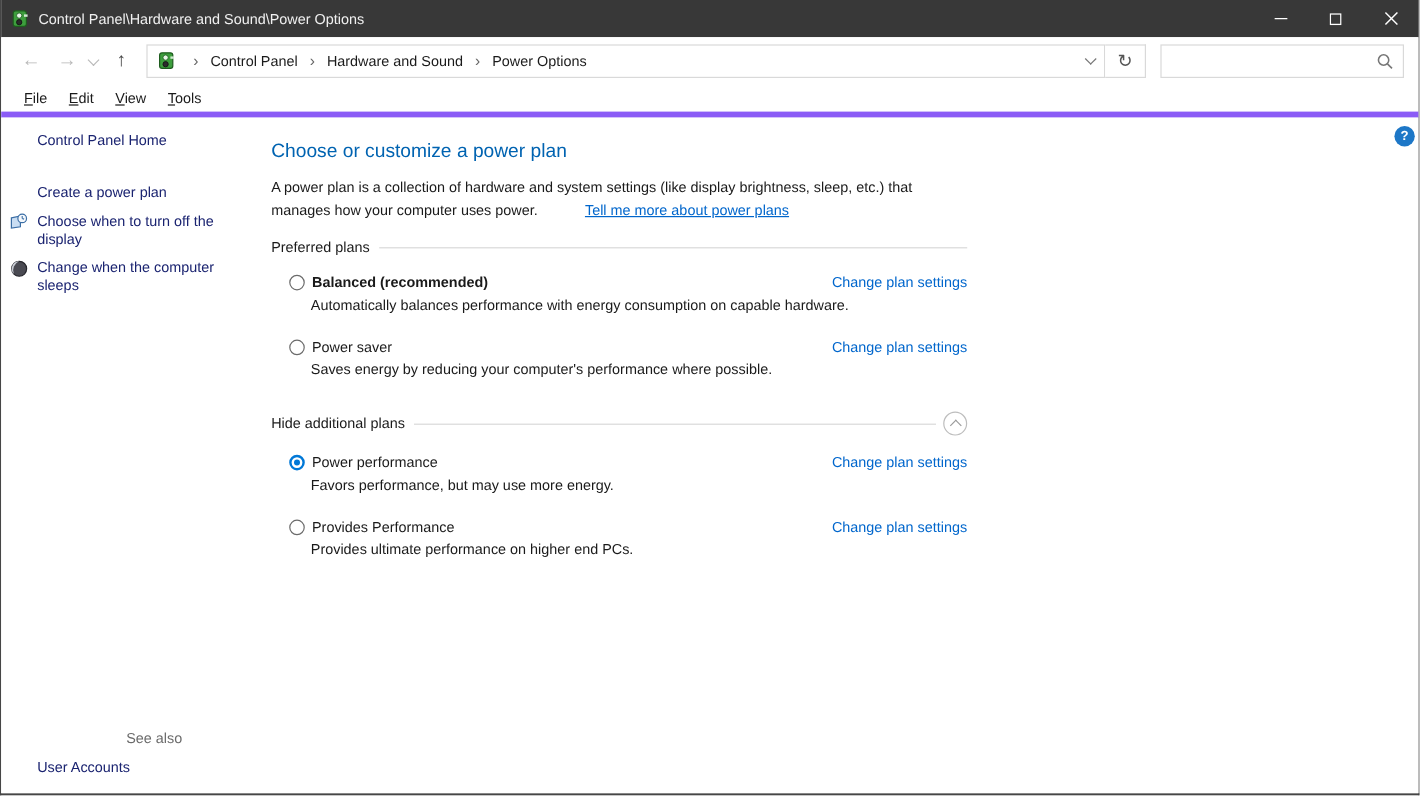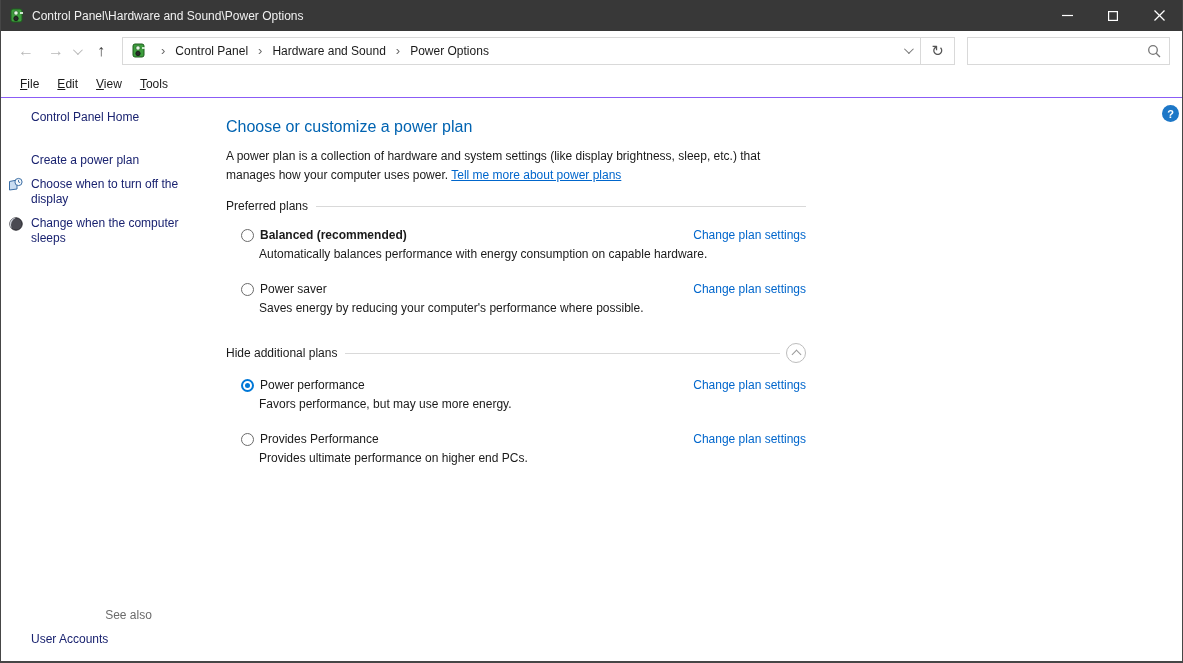--- a/index.html
+++ b/index.html
@@ -85,21 +85,21 @@
     padding: 0 4px 0 8px; font: inherit; background: transparent;
   }
   .searchbox .mag { margin-right: 8px; flex: 0 0 14px; height:14px; }
 
   
   .menubar {
     height: 28px; flex: 0 0 28px;
     background: #fff;
     display: flex; align-items: center;
     padding-left: 10px;
-    border-bottom: 1px solid #8b5cf6;
+    border-bottom: 5px solid #8b5cf6;
   }
   .menu-item {
     display: inline-block;
     padding: 4px 9px; color: #1a1a1a; cursor: default;
   }
   .menu-item::first-letter { text-decoration: underline; }
 
   
   .app-body { flex: 1 1 auto; display: flex; position: relative; background:#fff; overflow:hidden; }
   .help-badge {
@@ -132,21 +132,21 @@
   .content { flex: 1 1 auto; padding-top: 20px; }
   .content-inner { width: 580px; }
   .page-heading {
     color: #0063b1; font-size: 16px; font-weight: normal;
     margin-bottom: 11px;
   }
   .intro { line-height: 1.55; }
   .intro a, .plan-link {
     color: #0066cc; cursor: pointer;
   }
-  .intro a { text-decoration: underline; }
+  .intro a { text-decoration: underline; margin-left: 36px; }
   .plan-link { text-decoration: none; }
 
   .group-header {
     display: flex; align-items: center;
     margin-top: 15px; margin-bottom: 4px;
   }
   .group-label { flex: 0 0 auto; padding-right: 8px; color:#1a1a1a; }
   .group-rule { flex: 1 1 auto; height: 1px; background: #d9d9d9; }
   .collapse-btn {
     flex: 0 0 20px; width: 20px; height: 20px; margin-left: 6px;

